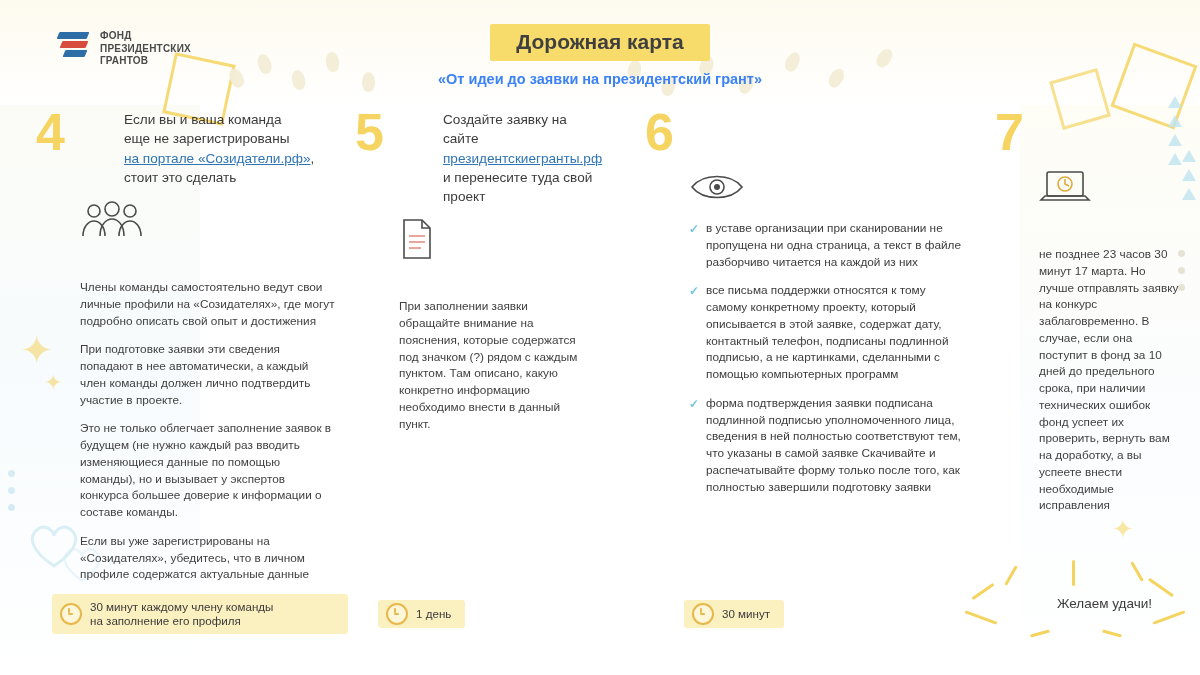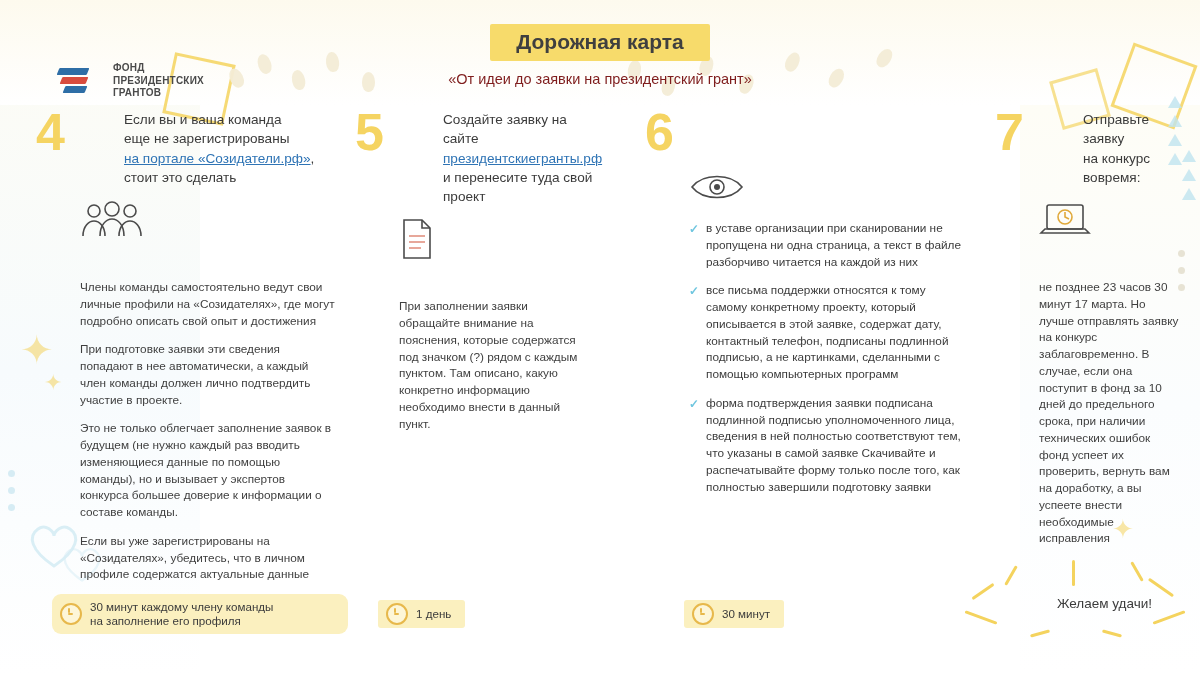--- a/index.html
+++ b/index.html
@@ -114,23 +114,21 @@
     position: absolute;
     display: block;
     background: #f4d35e;
     border-radius: 2px;
   }
   
   .logo {
     position: absolute;
     left: 56px; top: 30px;
     display: flex;
-    align-items: center;
-    gap: 23px;
-    margin-top: 32px;
+    gap: 10px;
   }
   .logo-mark {
     width: 34px; height: 30px;
     position: relative;
   }
   .logo-mark i {
     position: absolute;
     display: block;
     height: 7px;
     border-radius: 1px;
@@ -157,21 +155,22 @@
     background: #f7db6b;
     color: #3f3f3f;
     font-size: 21px;
     font-weight: bold;
     padding: 6px 26px 7px 26px;
     border-radius: 2px;
   }
   .subtitle {
     margin-top: 10px;
     font-size: 14.5px;
-    color: #7f1d1d;
+    color: #3b82f6;
+    font-weight: bold;
   }
   
   .columns {
     position: absolute;
     left: 0; top: 110px;
     width: 1200px;
   }
   .col {
     position: absolute;
     top: 0;
@@ -233,21 +232,21 @@
     align-items: center;
     height: 28px;
     background: #fbf0bf;
     border-radius: 3px;
     padding: 0 14px 0 8px;
     font-size: 11.6px;
     color: #3b3b3b;
     white-space: pre-line;
     line-height: 1.25;
   }
-  .pill.tall { height: 40px; border-radius: 9px; }
+  .pill.tall { height: 40px; }
   .clock {
     width: 18px; height: 18px;
     border-radius: 50%;
     border: 2px solid #e7b84b;
     background: #fdf6d8;
     margin-right: 8px;
     position: relative;
     flex: 0 0 18px;
   }
   .clock:before, .clock:after {
@@ -426,26 +425,20 @@
       <ul class="check-list" style="margin-left:44px; width:272px;">
         <li><span class="chk">✓</span><span>в уставе организации при сканировании не пропущена ни одна страница, а текст в файле разборчиво читается на каждой из них</span></li>
         <li><span class="chk">✓</span><span>все письма поддержки относятся к тому самому конкретному проекту, который описывается в этой заявке, содержат дату, контактный телефон, подписаны подлинной подписью, а не картинками, сделанными с помощью компьютерных программ</span></li>
         <li><span class="chk">✓</span><span>форма подтверждения заявки подписана подлинной подписью уполномоченного лица, сведения в ней полностью соответствуют тем, что указаны в самой заявке Скачивайте и распечатывайте форму только после того, как полностью завершили подготовку заявки</span></li>
       </ul>
     </div>
 
     <div class="col" style="left:995px; width:175px;">
       <div class="col-head">
         <div class="step-num">7</div>
-        <div class="col-lead">
-          <span>Отправьте</span><br>
-          <span>заявку</span><br>
-          <span>на конкурс</span><br>
-          <span>вовремя:</span>
-        </div>
       </div>
       <div class="icon-box" style="margin-left:44px;">
         <svg class="ic-laptop" width="52" height="38" viewBox="0 0 52 38">
           <rect x="8" y="4" width="36" height="24" rx="2" fill="none" stroke="#4b4b4b" stroke-width="1.6"></rect>
           <path d="M2 32 H50 L46 28 H6 Z" fill="none" stroke="#4b4b4b" stroke-width="1.6"></path>
           <circle cx="26" cy="16" r="7" fill="none" stroke="#e0a93b" stroke-width="1.6"></circle>
           <path d="M26 11 V16 L30 18" fill="none" stroke="#e0a93b" stroke-width="1.6"></path>
         </svg>
       </div>
       <div class="body-text" style="margin-left:44px; width:140px;">

